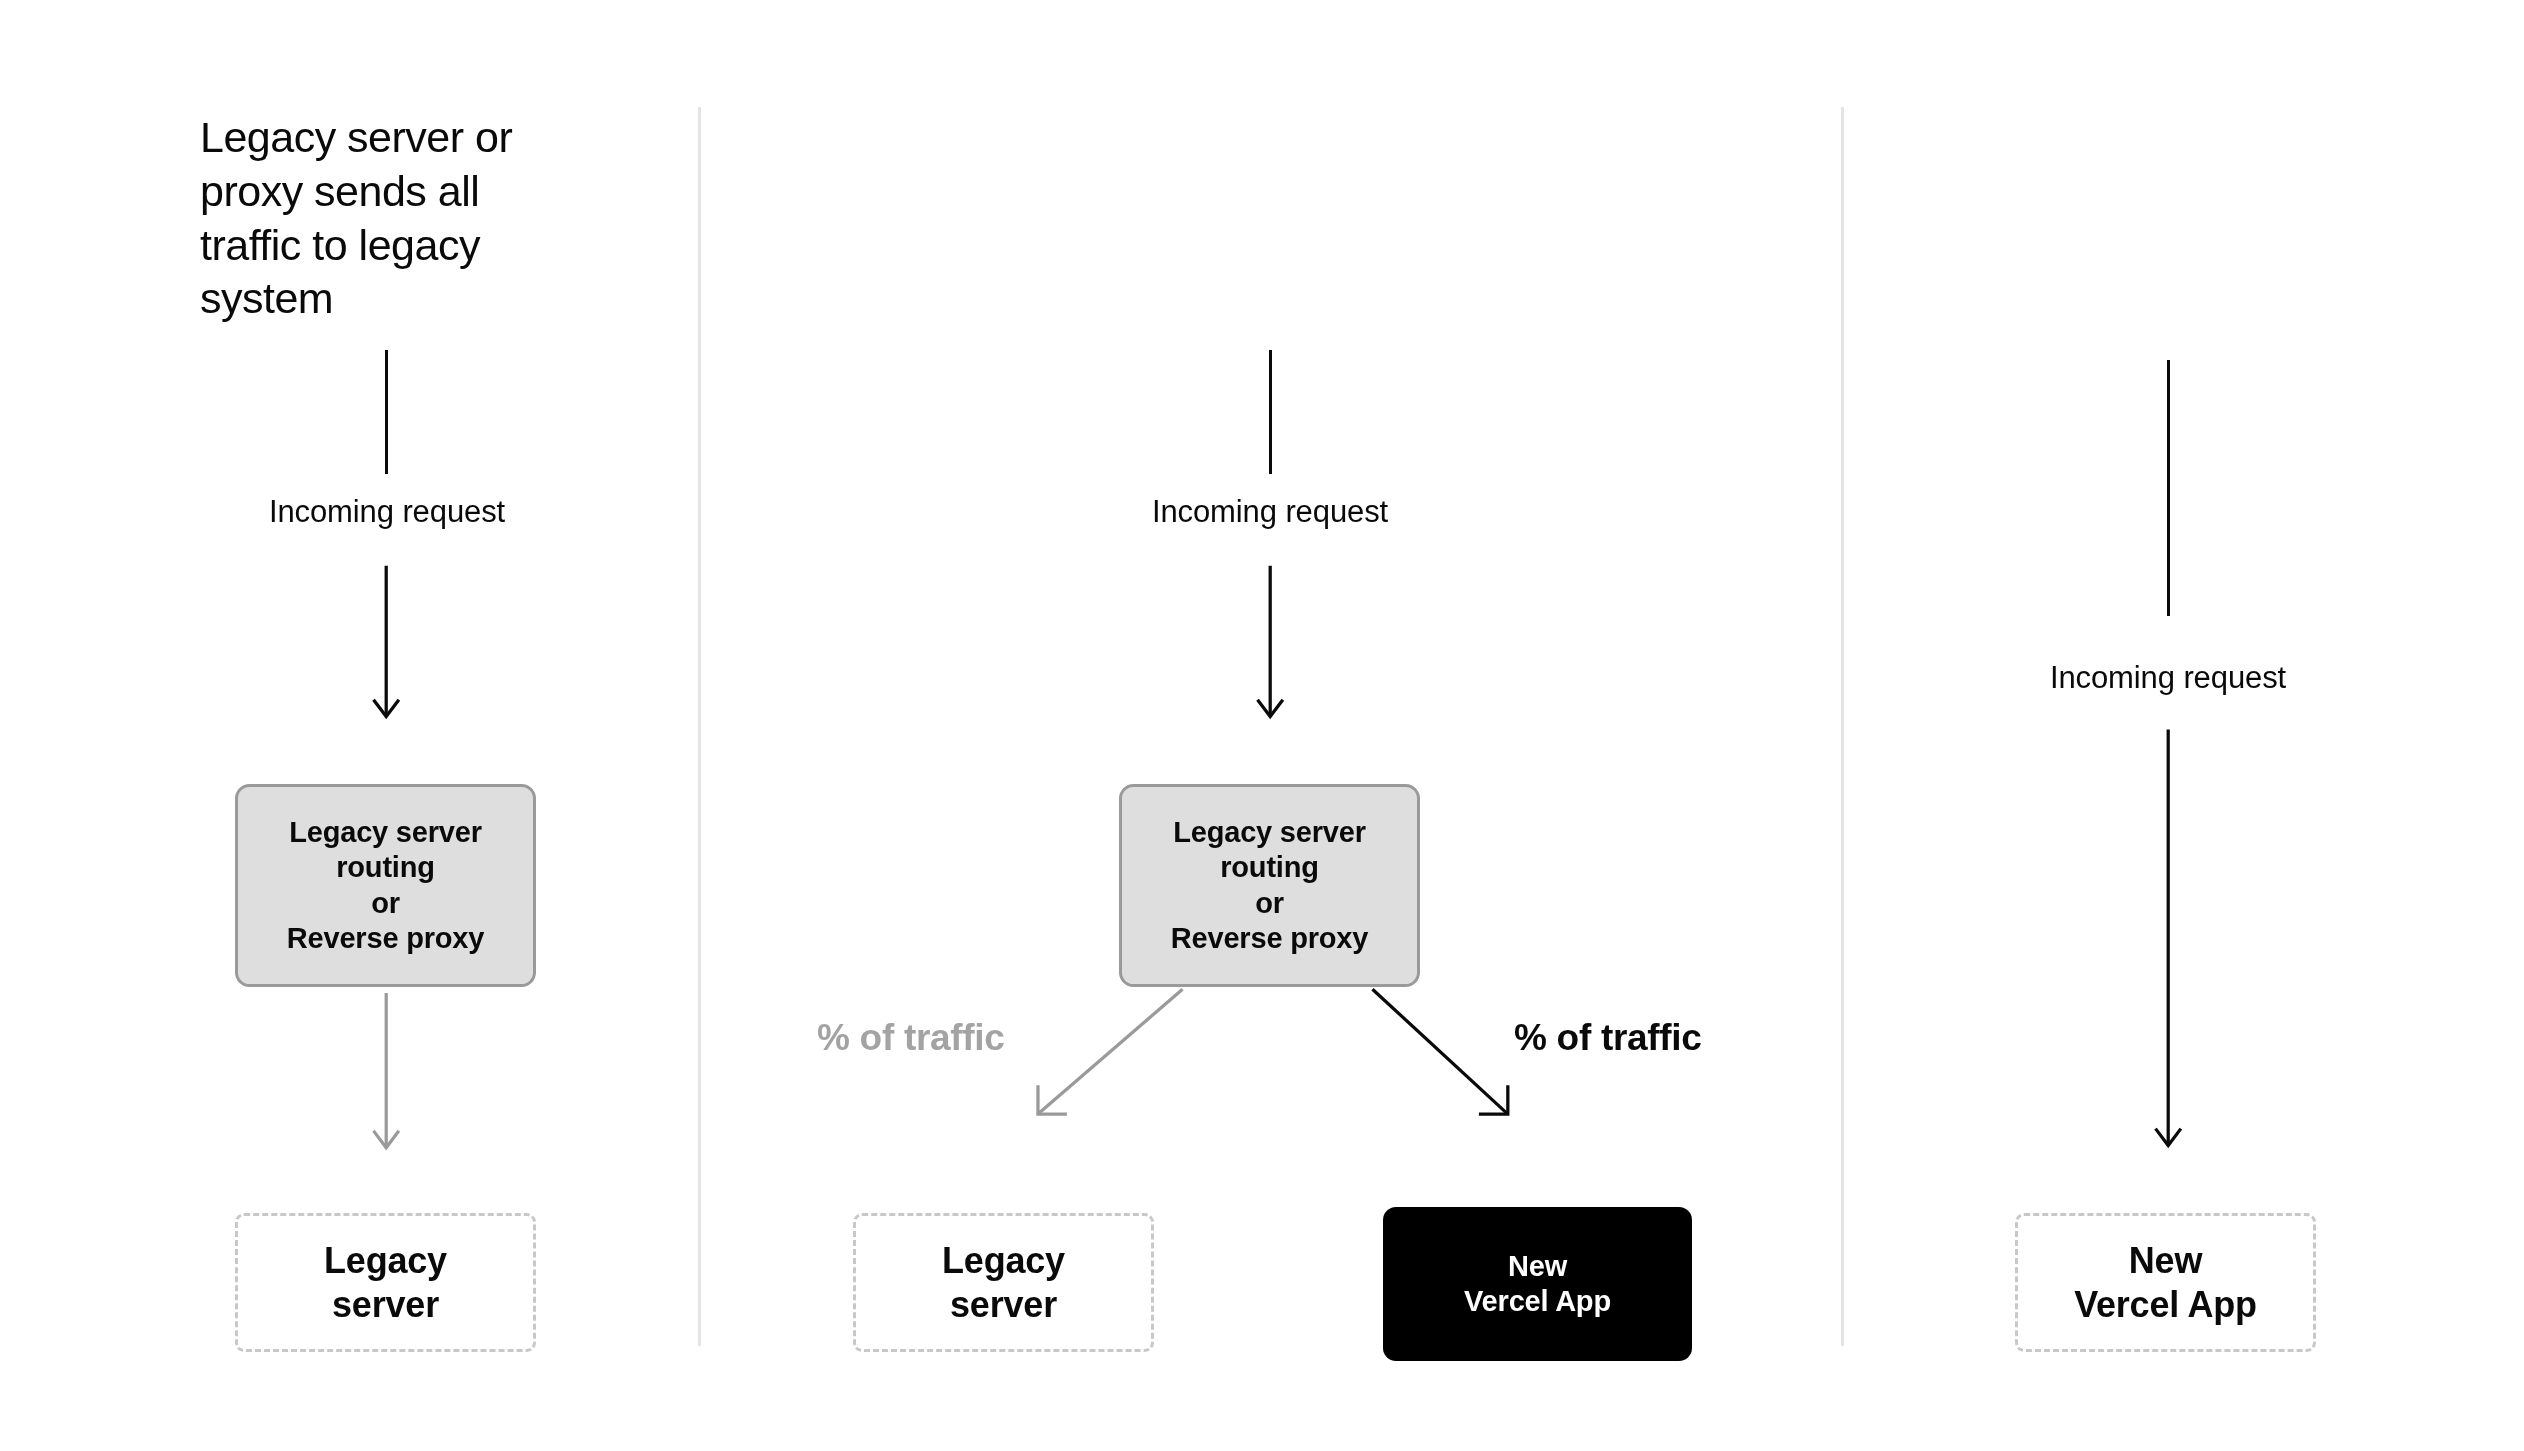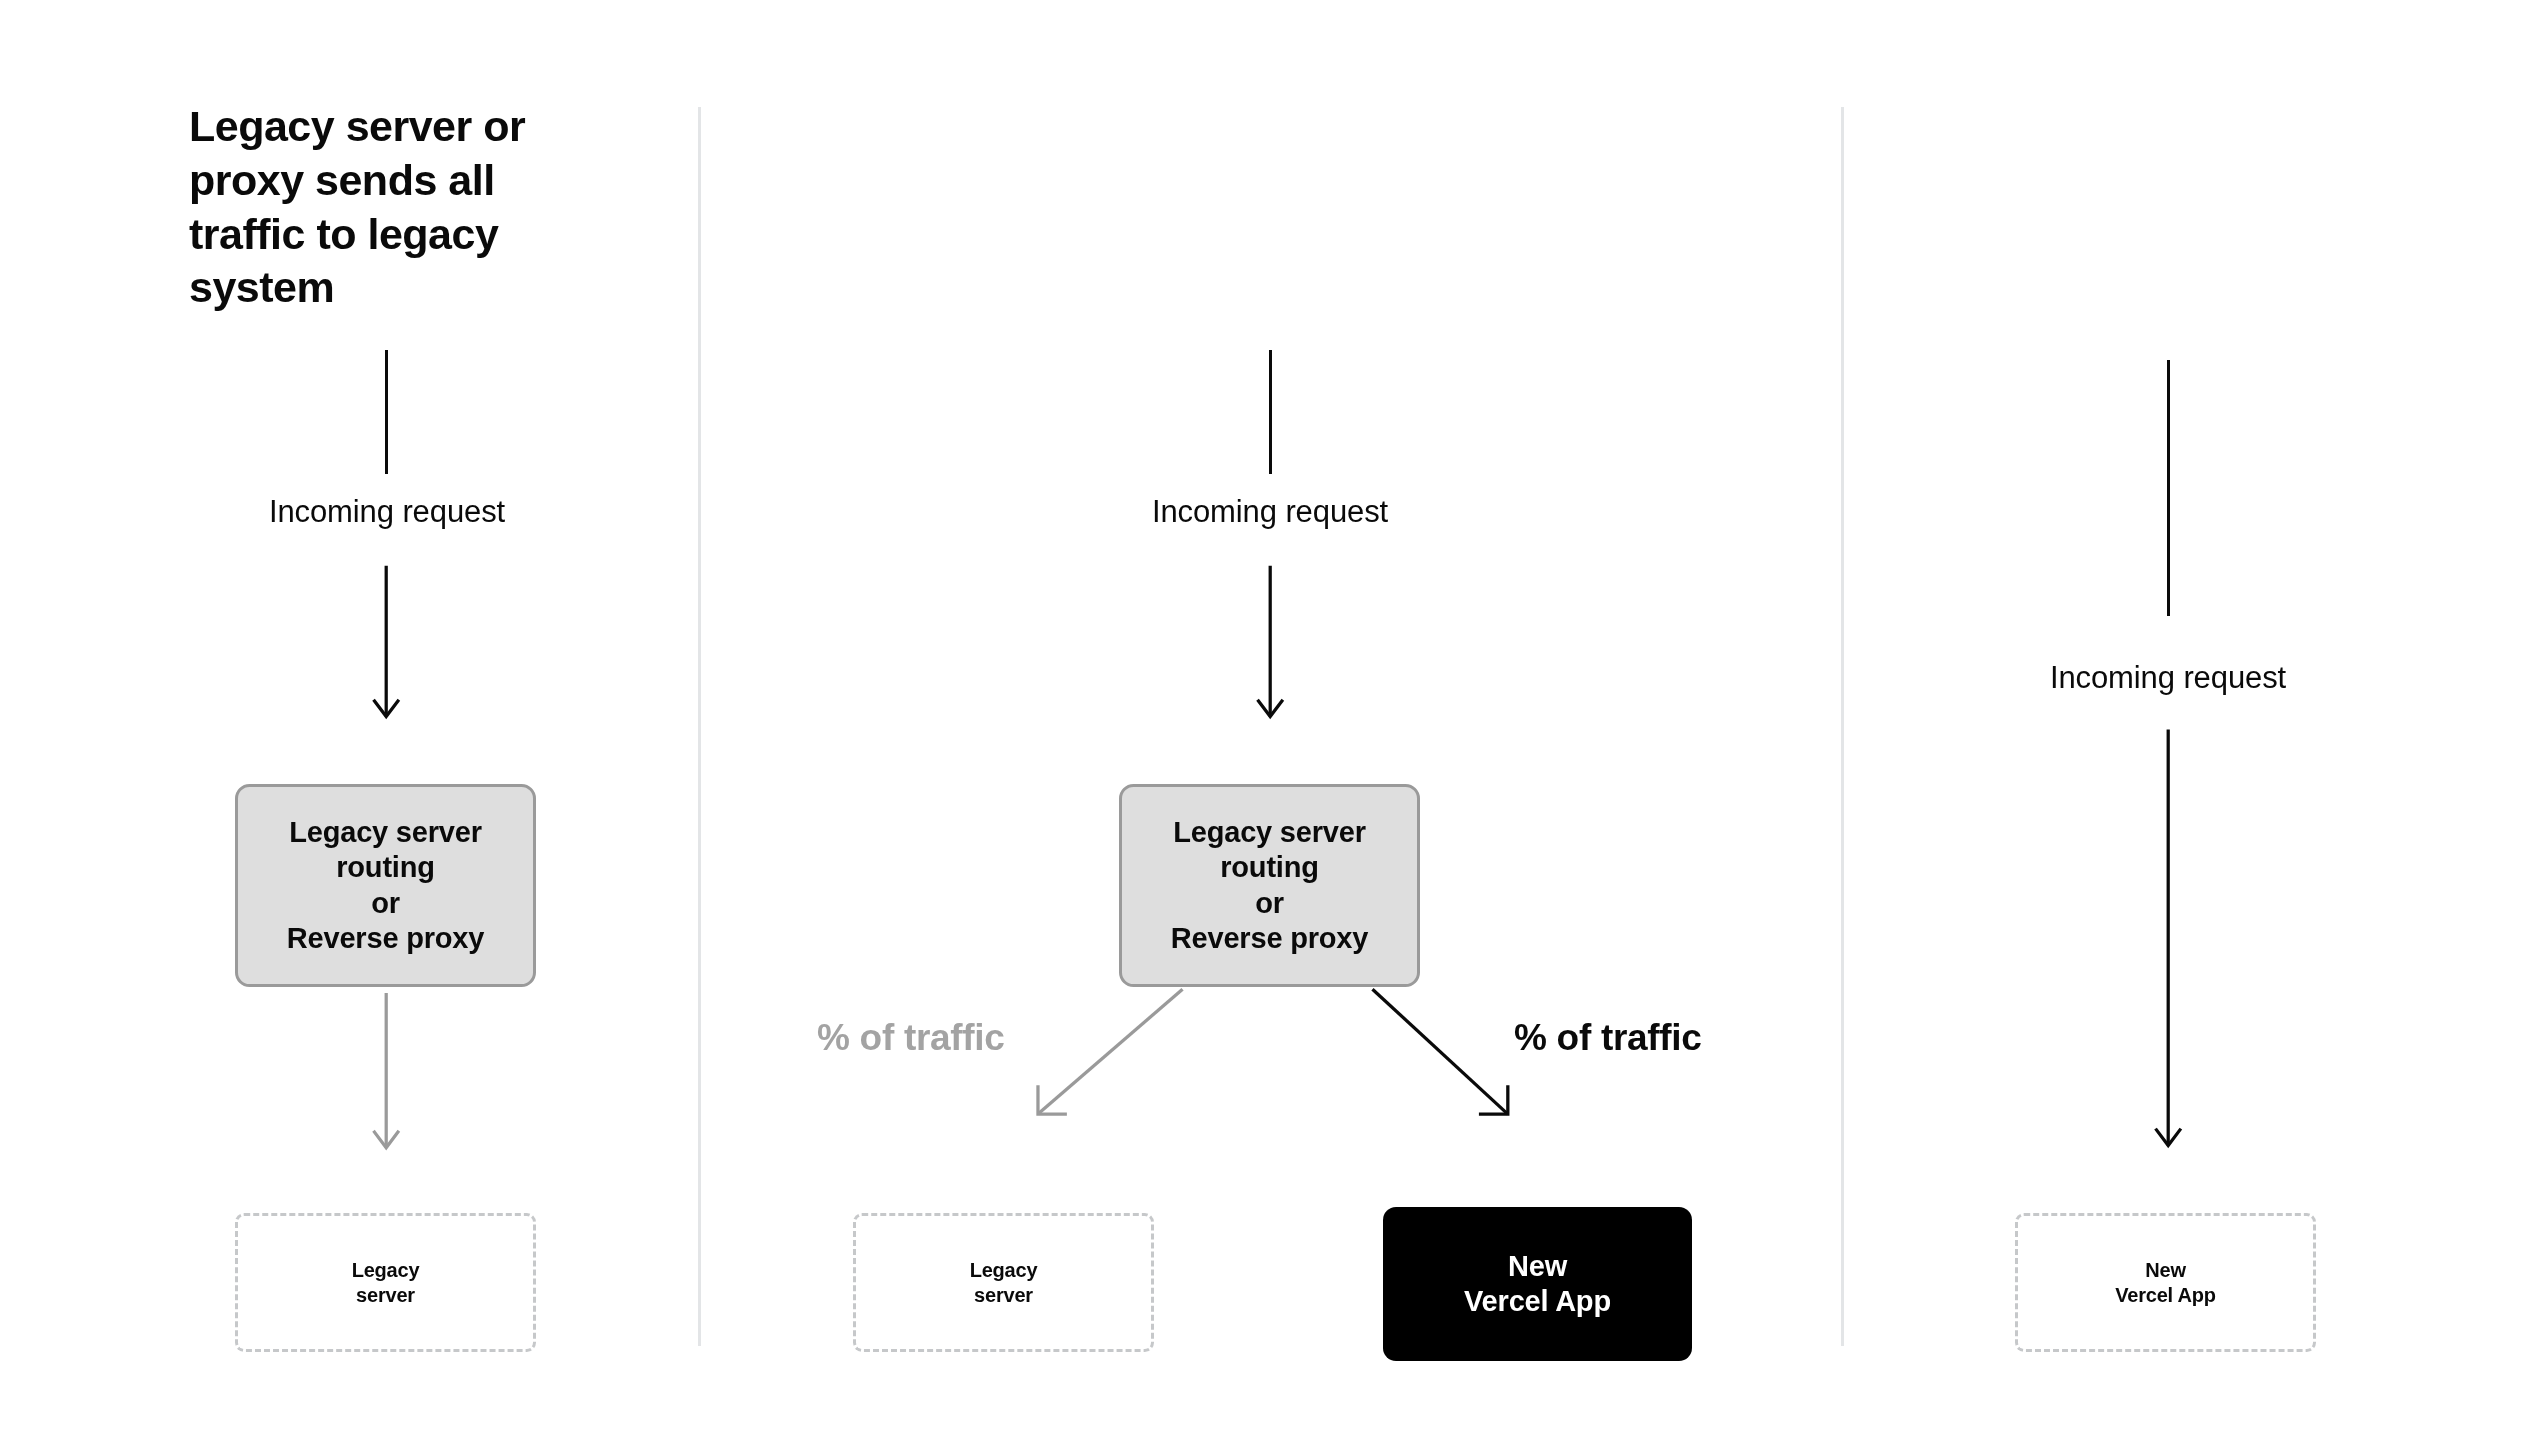--- a/index.html
+++ b/index.html
@@ -30,26 +30,26 @@
     top: 107px;
     height: 1239px;
   }
   #divider-1 { left: 698px; }
   #divider-2 { left: 1841px; }
 
   
   .col-heading {
     position: absolute;
     font-size: 43px;
-    font-weight: 700;
+    font-weight: 400;
     line-height: 1.25;
     letter-spacing: -0.5px;
     color: #0a0a0a;
     white-space: pre-line;
-    margin: 0;
+    margin: 11px;
   }
   #heading-col1 { left: 189px;  top: 100px; width: 408px; }
   #heading-col2 { left: 855px; top: 100px; width: 874px; }
   #heading-col3 { left: 1957px; top: 100px; width: 421px; }
 
   
   .stem {
     position: absolute;
     width: 2.6px;
     background: #0a0a0a;
@@ -108,21 +108,21 @@
     width: 301px;
     height: 139px;
     background: #ffffff;
     border: 3.3px dashed #c6c8ca;
     border-radius: 9.2px;
     box-sizing: border-box;
     display: flex;
     align-items: center;
     justify-content: center;
     text-align: center;
-    font-size: 20px;
+    font-size: 36px;
     font-weight: 700;
     line-height: 1.22;
     color: #0a0a0a;
     white-space: pre-line;
     letter-spacing: -0.2px;
   }
   #legacy-col1 { left: 235px;  top: 1213px; }
   #legacy-col2 { left: 853px; top: 1213px; }
   #vercel-col3 { left: 2015px; top: 1213px; }
 

